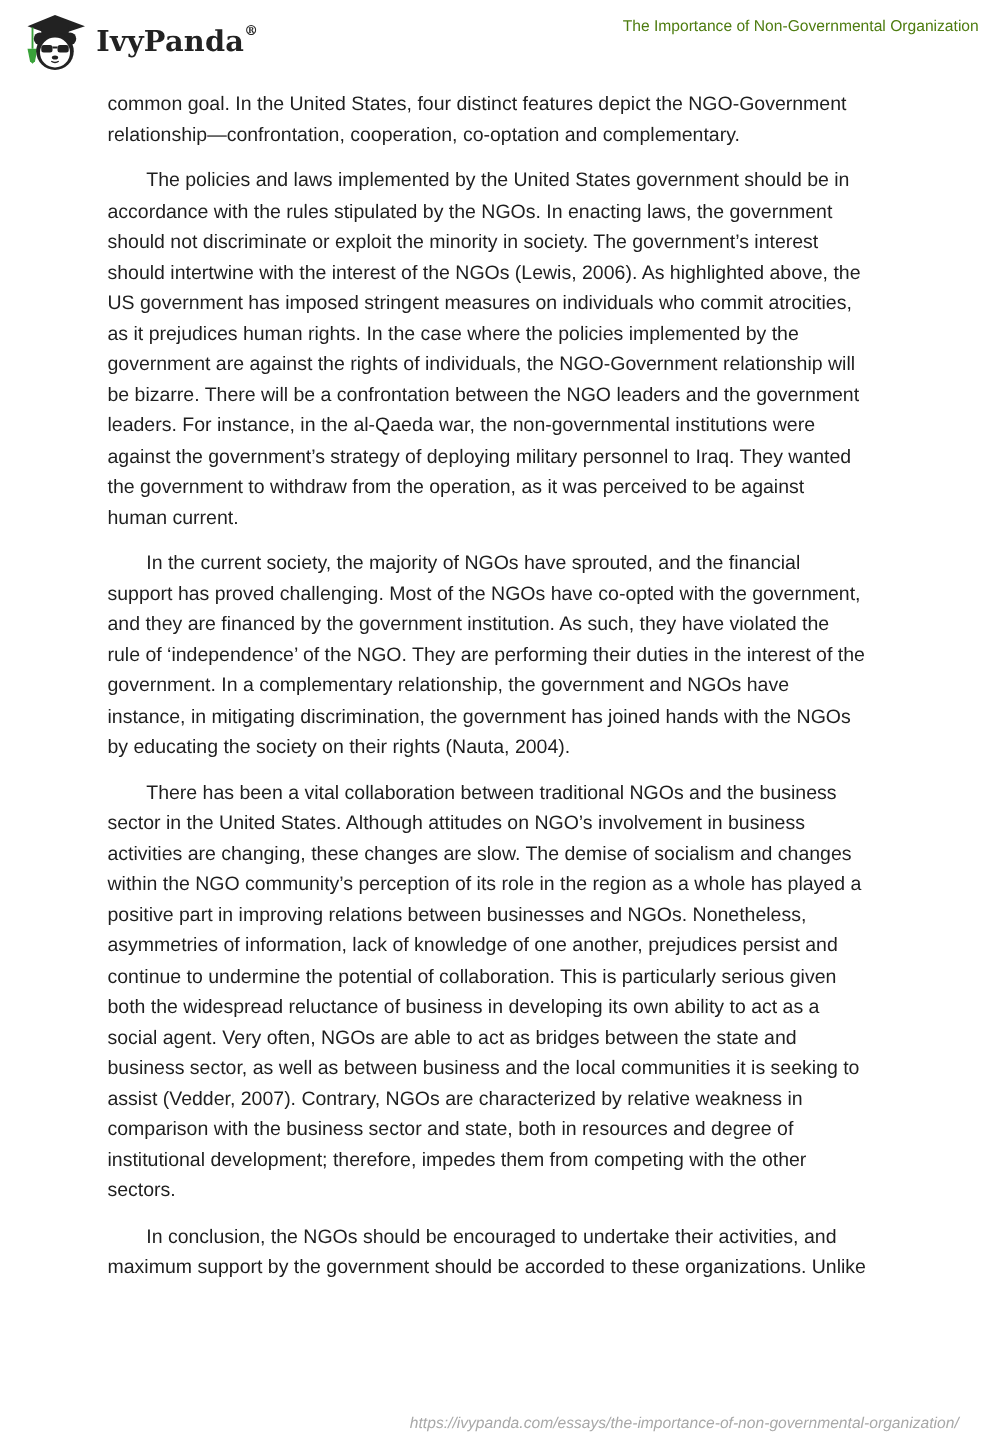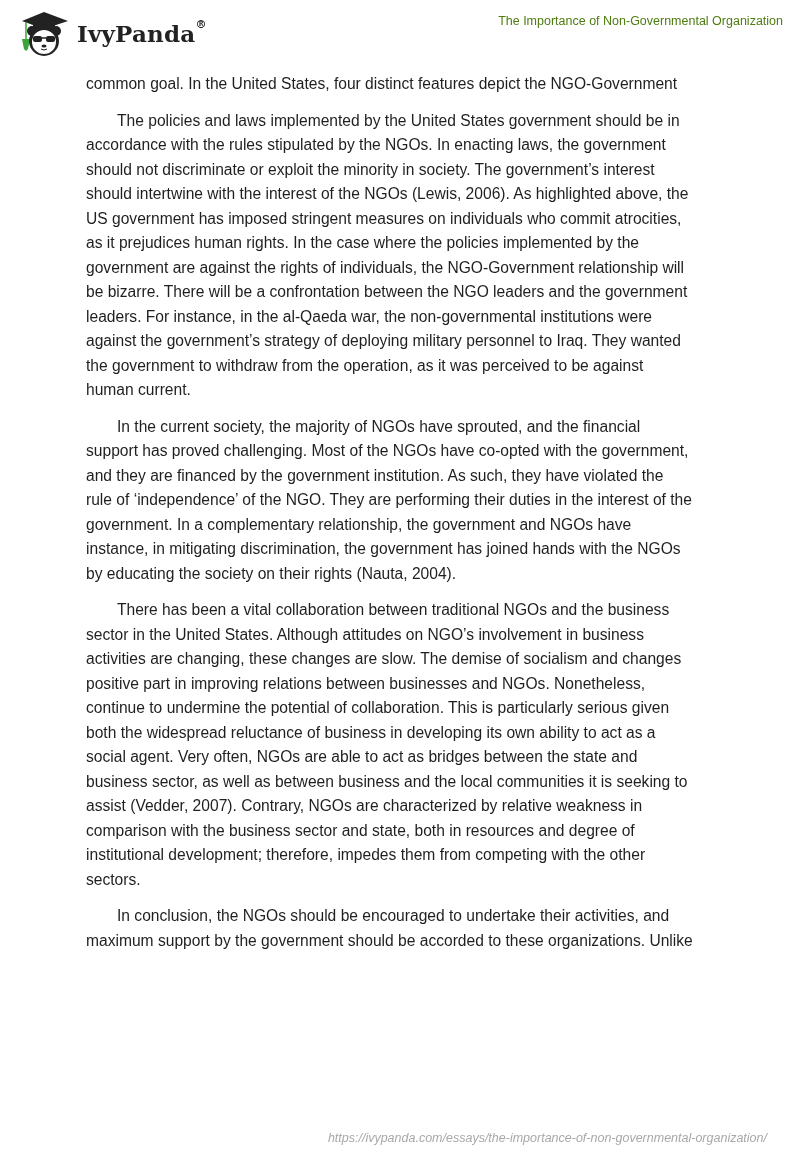--- a/index.html
+++ b/index.html
@@ -43,20 +43,21 @@
       <path d="M25,40 Q28,42 31,40" stroke="#222" stroke-width="1" fill="none"></path>
     </svg>
     <span class="logo-text"><span>IvyPanda</span><sup>®</sup></span>
   </div>
   <div class="doc-title">The Importance of Non-Governmental Organization</div>
 </div>
 
 <div class="content" id="content">
     <div class="para">
       <span class="line">common goal. In the United States, four distinct features depict the NGO-Government</span>
+      <span class="line">relationship—confrontation, cooperation, co-optation and complementary.</span>
     </div>
     <div class="para">
       <span class="line indent">The policies and laws implemented by the United States government should be in</span>
       <span class="line">accordance with the rules stipulated by the NGOs. In enacting laws, the government</span>
       <span class="line">should not discriminate or exploit the minority in society. The government’s interest</span>
       <span class="line">should intertwine with the interest of the NGOs (Lewis, 2006). As highlighted above, the</span>
       <span class="line">US government has imposed stringent measures on individuals who commit atrocities,</span>
       <span class="line">as it prejudices human rights. In the case where the policies implemented by the</span>
       <span class="line">government are against the rights of individuals, the NGO-Government relationship will</span>
       <span class="line">be bizarre. There will be a confrontation between the NGO leaders and the government</span>
@@ -71,21 +72,23 @@
       <span class="line">and they are financed by the government institution. As such, they have violated the</span>
       <span class="line">rule of ‘independence’ of the NGO. They are performing their duties in the interest of the</span>
       <span class="line">government. In a complementary relationship, the government and NGOs have</span>
       <span class="line">instance, in mitigating discrimination, the government has joined hands with the NGOs</span>
       <span class="line">by educating the society on their rights (Nauta, 2004).</span>
     </div>
     <div class="para">
       <span class="line indent">There has been a vital collaboration between traditional NGOs and the business</span>
       <span class="line">sector in the United States. Although attitudes on NGO’s involvement in business</span>
       <span class="line">activities are changing, these changes are slow. The demise of socialism and changes</span>
+      <span class="line">within the NGO community’s perception of its role in the region as a whole has played a</span>
       <span class="line">positive part in improving relations between businesses and NGOs. Nonetheless,</span>
+      <span class="line">asymmetries of information, lack of knowledge of one another, prejudices persist and</span>
       <span class="line">continue to undermine the potential of collaboration. This is particularly serious given</span>
       <span class="line">both the widespread reluctance of business in developing its own ability to act as a</span>
       <span class="line">social agent. Very often, NGOs are able to act as bridges between the state and</span>
       <span class="line">business sector, as well as between business and the local communities it is seeking to</span>
       <span class="line">assist (Vedder, 2007). Contrary, NGOs are characterized by relative weakness in</span>
       <span class="line">comparison with the business sector and state, both in resources and degree of</span>
       <span class="line">institutional development; therefore, impedes them from competing with the other</span>
       <span class="line">sectors.</span>
     </div>
     <div class="para">

